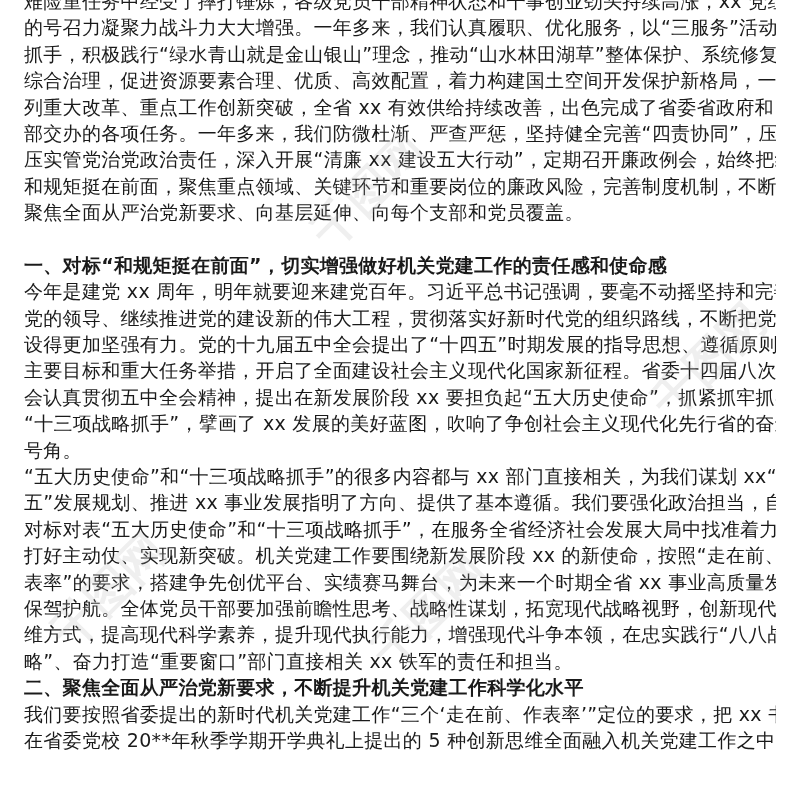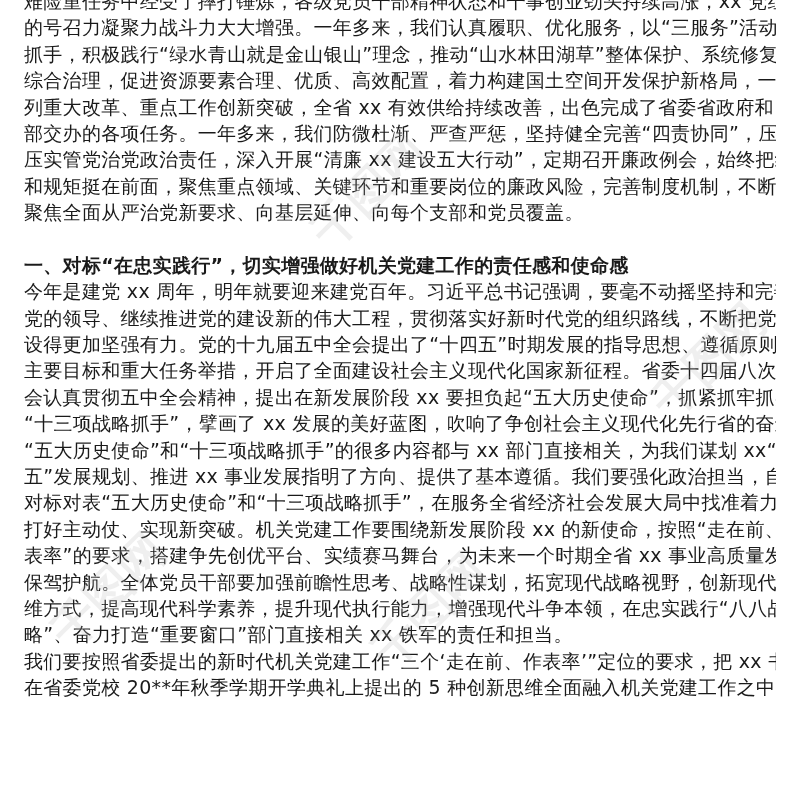--- a/index.html
+++ b/index.html
@@ -64,42 +64,44 @@
     <div class="line">列重大改革、重点工作创新突破，全省 xx 有效供给持续改善，出色完成了省委省政府和 xx</div>
     <div class="line">部交办的各项任务。一年多来，我们防微杜渐、严查严惩，坚持健全完善“四责协同”，压紧</div>
     <div class="line">压实管党治党政治责任，深入开展“清廉 xx 建设五大行动”，定期召开廉政例会，始终把纪律</div>
     <div class="line">和规矩挺在前面，聚焦重点领域、关键环节和重要岗位的廉政风险，完善制度机制，不断推</div>
     <div class="line last">聚焦全面从严治党新要求、向基层延伸、向每个支部和党员覆盖。</div>
   </div>
 
   <div class="line blank"></div>
 
   <div>
-    <div class="line heading">一、对标“在忠实践行”，切实增强做好机关党建工作的责任感和使命感</div>
+    <div class="line heading">一、对标“和规矩挺在前面”，切实增强做好机关党建工作的责任感和使命感</div>
     <div>
       <div class="line">今年是建党 xx 周年，明年就要迎来建党百年。习近平总书记强调，要毫不动摇坚持和完善</div>
       <div class="line">党的领导、继续推进党的建设新的伟大工程，贯彻落实好新时代党的组织路线，不断把党建</div>
       <div class="line">设得更加坚强有力。党的十九届五中全会提出了“十四五”时期发展的指导思想、遵循原则、</div>
       <div class="line">主要目标和重大任务举措，开启了全面建设社会主义现代化国家新征程。省委十四届八次全</div>
       <div class="line">会认真贯彻五中全会精神，提出在新发展阶段 xx 要担负起“五大历史使命”，抓紧抓牢抓实</div>
       <div class="line">“十三项战略抓手”，擘画了 xx 发展的美好蓝图，吹响了争创社会主义现代化先行省的奋进</div>
+      <div class="line last">号角。</div>
     </div>
     <div>
       <div class="line">“五大历史使命”和“十三项战略抓手”的很多内容都与 xx 部门直接相关，为我们谋划 xx“十四</div>
       <div class="line">五”发展规划、推进 xx 事业发展指明了方向、提供了基本遵循。我们要强化政治担当，自觉</div>
       <div class="line">对标对表“五大历史使命”和“十三项战略抓手”，在服务全省经济社会发展大局中找准着力点、</div>
       <div class="line">打好主动仗、实现新突破。机关党建工作要围绕新发展阶段 xx 的新使命，按照“走在前、作</div>
       <div class="line">表率”的要求，搭建争先创优平台、实绩赛马舞台，为未来一个时期全省 xx 事业高质量发展</div>
       <div class="line">保驾护航。全体党员干部要加强前瞻性思考、战略性谋划，拓宽现代战略视野，创新现代思</div>
       <div class="line">维方式，提高现代科学素养，提升现代执行能力，增强现代斗争本领，在忠实践行“八八战</div>
       <div class="line last">略”、奋力打造“重要窗口”部门直接相关 xx 铁军的责任和担当。</div>
     </div>
   </div>
 
   <div>
+    <div class="line heading">二、聚焦全面从严治党新要求，不断提升机关党建工作科学化水平</div>
     <div>
       <div class="line">我们要按照省委提出的新时代机关党建工作“三个‘走在前、作表率’”定位的要求，把 xx 书记</div>
       <div class="line">在省委党校 20**年秋季学期开学典礼上提出的 5 种创新思维全面融入机关党建工作之中，</div>
     </div>
   </div>
 </div>
 
 <div class="watermark" style="left:300px; top:160px;">千图网</div>
 <div class="watermark" style="left:640px; top:330px;">千图网</div>
 <div class="watermark" style="left:360px; top:580px;">千图网</div>

